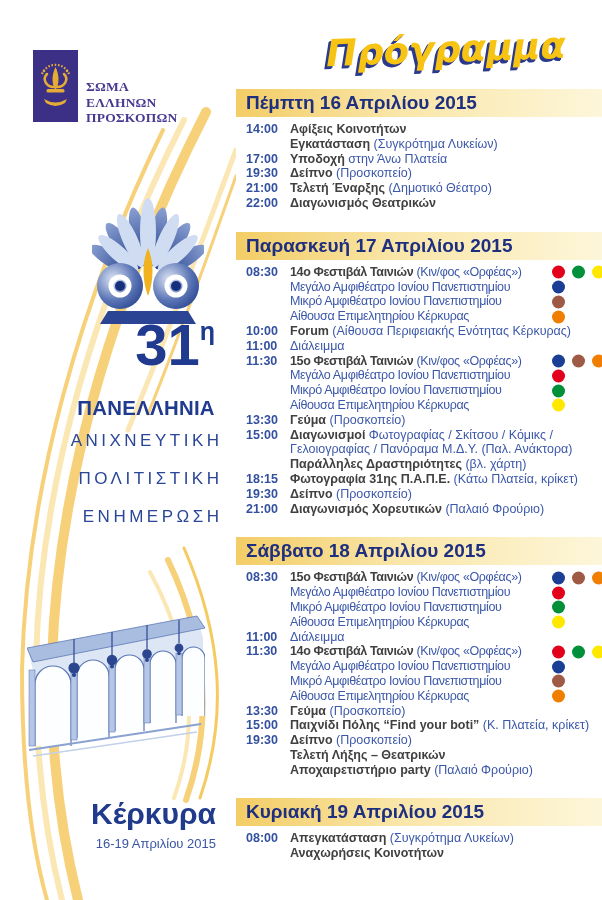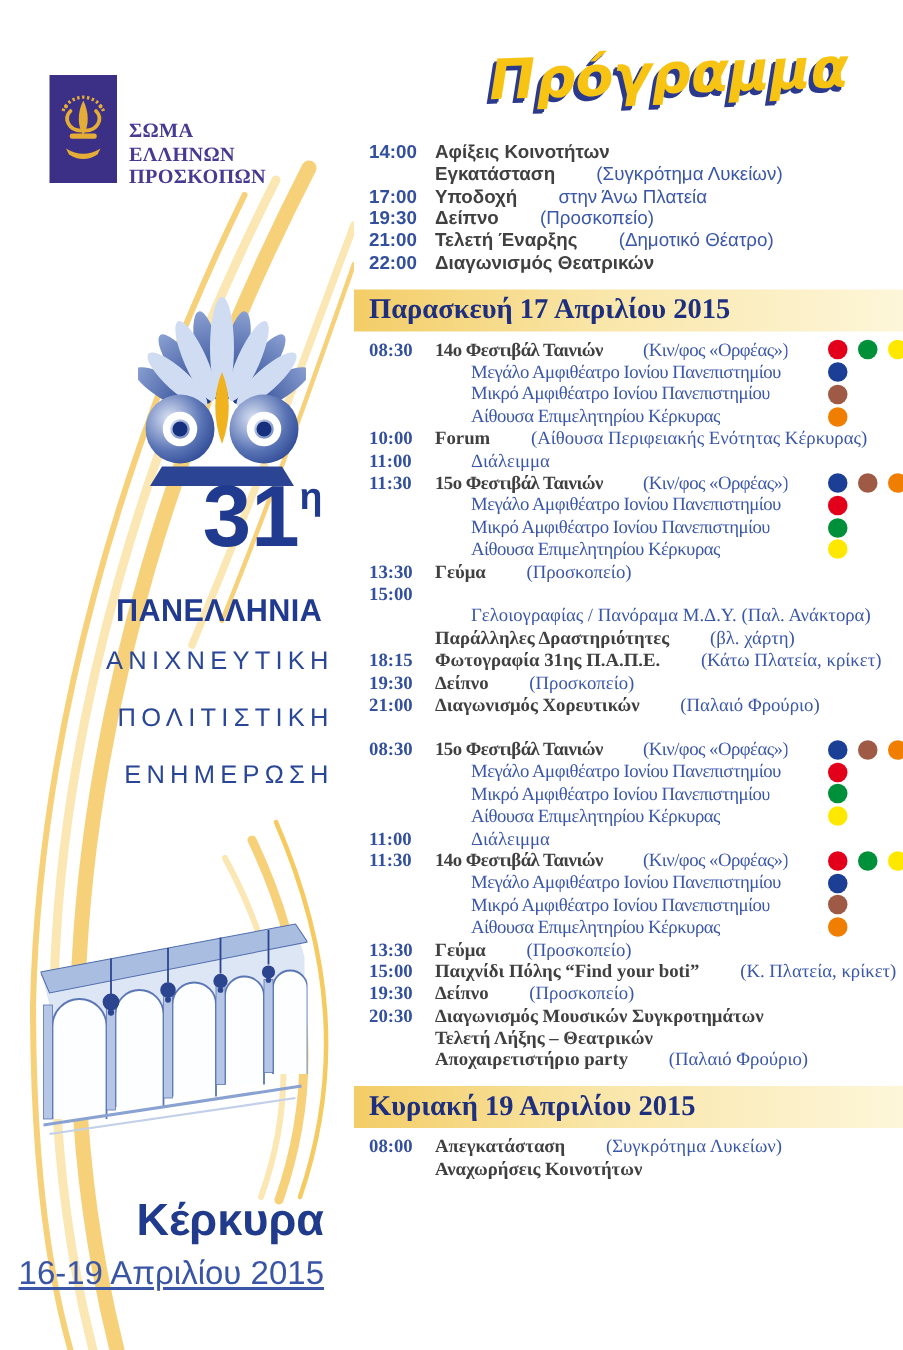--- a/index.html
+++ b/index.html
@@ -17,40 +17,40 @@
        color:#1f3a8e;font-weight:bold;line-height:1;text-align:center;}
   .num .n{font-size:58px;}
   .num .suffix{font-size:25px;margin-top:3px;}
   .l-bold{position:absolute;right:31px;top:396px;color:#1f3a8e;font-weight:bold;font-size:21px;
           letter-spacing:.3px;transform:scaleX(.97);transform-origin:right;}
   .l-sp{position:absolute;right:27px;color:#2a4697;font-size:17px;letter-spacing:3.5px;
         margin-right:-3.5px;font-weight:400;}
   .ls1{top:431px}.ls2{top:469px}.ls3{top:507px}
   .sketch{position:absolute;left:27px;top:610px;}
   .loc{position:absolute;right:30px;top:797px;color:#203a8c;font-weight:bold;font-size:30px;}
-  .dates{position:absolute;right:30px;top:836px;color:#3a55a5;font-size:22px;text-decoration:underline;}
+  .dates{position:absolute;right:30px;top:836px;color:#3a55a5;font-size:13px;}
   
   .right{position:absolute;left:236px;top:0;width:366px;}
   .title-wrap{height:89px;box-sizing:border-box;padding:28px 0 0 90px;}
   .script-title{display:inline-block;font-family:"DejaVu Sans",sans-serif;font-style:italic;
         font-weight:bold;font-size:37px;color:#f7c413;transform:rotate(-2deg);
         text-shadow:-2px 2px 0 #2b3a8c,-3px 3px 0 #2b3a8c;}
   .band{height:28px;line-height:28px;padding-left:10px;font-weight:bold;font-size:19px;color:#1e2f80;
         background:linear-gradient(90deg,#f3cd66 0%,#f9e6a9 45%,#fdf6d9 100%);}
   .rows{padding:5px 0 0 10px;}
   .row{position:relative;display:flex;align-items:center;line-height:14.8px;min-height:14.8px;
        font-size:12.5px;}
   .time{width:44px;flex:none;font-weight:bold;color:#33509f;}
   .content{white-space:nowrap;}
   .row.hasdots .content{max-width:250px;overflow:hidden;letter-spacing:-.35px;}
   .content .b{font-weight:bold;color:#404040;}
-  .content .r{color:#3b57a9;padding-left:24px;}
+  .content .r{color:#3b57a9;}
   .dots{position:absolute;left:306px;top:50%;transform:translateY(-50%);display:flex;gap:7px;}
   .dot{width:13px;height:13px;border-radius:50%;display:block;}
-  .section+.section{margin-top:10px;font-family:Liberation Serif, serif;}
+  .section+.section{margin-top:21px;}
 </style>
 </head>
 <body>
 
 <div class="page">
 
   <div class="left">
 
     <svg class="swoosh" width="236" height="900" viewBox="0 0 236 900">
       <g fill="none" stroke-linecap="round">
@@ -170,20 +170,21 @@
     <div class="loc">Κέρκυρα</div>
     <div class="dates">16-19 Απριλίου 2015</div>
   </div>
 
   <div class="right">
     <div class="title-wrap">
       <span class="script-title">Πρόγραμμα</span>
     </div>
     <div class="schedule">
         <div class="section">
+          <div class="band">Πέμπτη 16 Απριλίου 2015</div>
           <div class="rows">
             <div class="row">
               <span class="time">14:00</span>
               <span class="content"><span class="b">Αφίξεις Κοινοτήτων</span></span>
             </div>
             <div class="row">
               <span class="time"></span>
               <span class="content"><span class="b">Εγκατάσταση</span><span class="r"> (Συγκρότημα Λυκείων)</span></span>
             </div>
             <div class="row">
@@ -274,20 +275,21 @@
               <span class="dots">
                 <i class="dot" style="background: rgb(255, 232, 0);"></i>
               </span>
             </div>
             <div class="row">
               <span class="time">13:30</span>
               <span class="content"><span class="b">Γεύμα</span><span class="r"> (Προσκοπείο)</span></span>
             </div>
             <div class="row">
               <span class="time">15:00</span>
+              <span class="content"><span class="b">Διαγωνισμοί</span><span class="r"> Φωτογραφίας / Σκίτσου / Κόμικς /</span></span>
             </div>
             <div class="row">
               <span class="time"></span>
               <span class="content"><span class="r">Γελοιογραφίας / Πανόραμα Μ.Δ.Υ. (Παλ. Ανάκτορα)</span></span>
             </div>
             <div class="row">
               <span class="time"></span>
               <span class="content"><span class="b">Παράλληλες Δραστηριότητες</span><span class="r"> (βλ. χάρτη)</span></span>
             </div>
             <div class="row">
@@ -298,20 +300,21 @@
               <span class="time">19:30</span>
               <span class="content"><span class="b">Δείπνο</span><span class="r"> (Προσκοπείο)</span></span>
             </div>
             <div class="row">
               <span class="time">21:00</span>
               <span class="content"><span class="b">Διαγωνισμός Χορευτικών</span><span class="r"> (Παλαιό Φρούριο)</span></span>
             </div>
           </div>
         </div>
         <div class="section">
+          <div class="band">Σάββατο 18 Απριλίου 2015</div>
           <div class="rows">
             <div class="row hasdots">
               <span class="time">08:30</span>
               <span class="content"><span class="b">15ο Φεστιβάλ Ταινιών</span><span class="r"> (Κιν/φος «Ορφέας»)</span></span>
               <span class="dots">
                 <i class="dot" style="background: rgb(27, 63, 148);"></i>
                 <i class="dot" style="background: rgb(158, 90, 69);"></i>
                 <i class="dot" style="background: rgb(240, 126, 0);"></i>
               </span>
             </div>
@@ -374,24 +377,20 @@
               <span class="time">13:30</span>
               <span class="content"><span class="b">Γεύμα</span><span class="r"> (Προσκοπείο)</span></span>
             </div>
             <div class="row">
               <span class="time">15:00</span>
               <span class="content"><span class="b">Παιχνίδι Πόλης “Find your boti”</span><span class="r"> (Κ. Πλατεία, κρίκετ)</span></span>
             </div>
             <div class="row">
               <span class="time">19:30</span>
               <span class="content"><span class="b">Δείπνο</span><span class="r"> (Προσκοπείο)</span></span>
-            </div>
-            <div class="row">
-              <span class="time">20:30</span>
-              <span class="content"><span class="b">Διαγωνισμός Μουσικών Συγκροτημάτων</span></span>
             </div>
             <div class="row">
               <span class="time"></span>
               <span class="content"><span class="b">Τελετή Λήξης – Θεατρικών</span></span>
             </div>
             <div class="row">
               <span class="time"></span>
               <span class="content"><span class="b">Αποχαιρετιστήριο party</span><span class="r"> (Παλαιό Φρούριο)</span></span>
             </div>
           </div>

